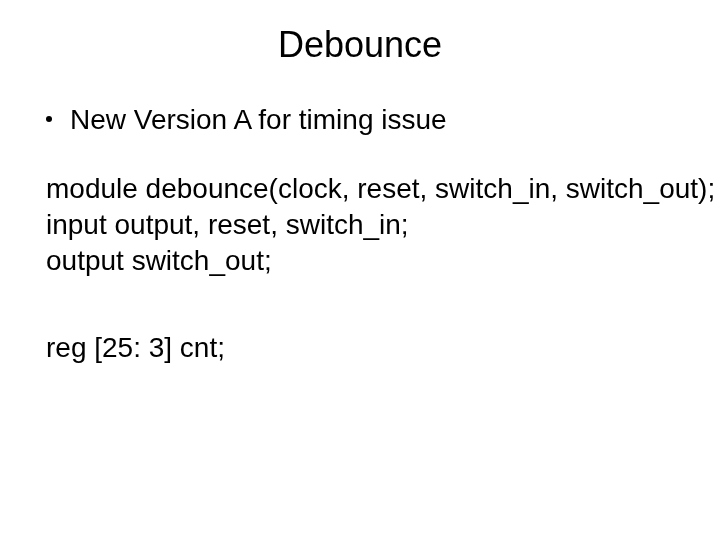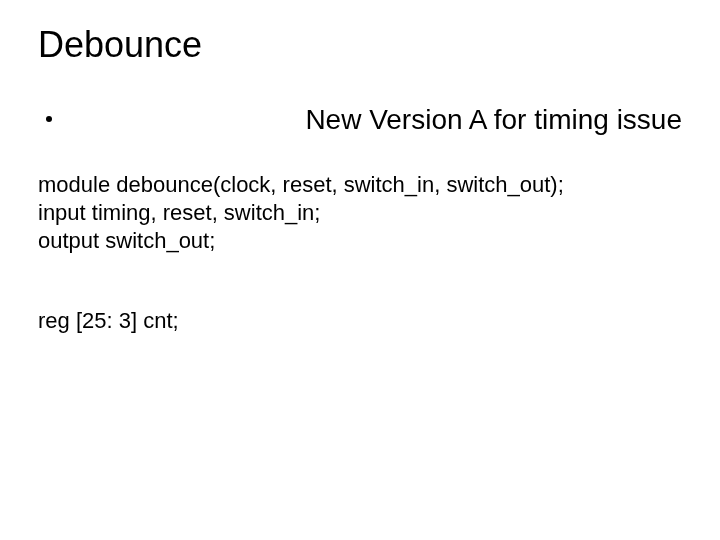--- a/index.html
+++ b/index.html
@@ -1,40 +1,40 @@
 <!DOCTYPE html>
 <html><head>
   <meta charset="utf-8">
   <style>
     * { margin:0; padding:0; box-sizing:border-box; }
     html, body { width:720px; height:540px; background:#fff; font-family:Arial, Helvetica, sans-serif; color:#000; }
     .slide { width:720px; height:540px; padding:18px 38px 30px 38px; position:relative; }
-    .title { font-size:36px; font-weight:400; text-align:left; margin-top:6px; margin-bottom:36px; letter-spacing:0; }
+    .title { font-size:36px; font-weight:400; text-align:center; margin-top:6px; margin-bottom:36px; letter-spacing:0; }
     .bullet-block { margin-left:8px; margin-bottom:34px; }
-    .bullet-row { display:flex; align-items:flex-start;justify-content:space-between; }
+    .bullet-row { display:flex; align-items:flex-start; }
     .dot { width:6px; height:6px; background:#000; border-radius:50%; margin-top:14px; margin-right:18px; flex-shrink:0; }
     .bullet-text { font-size:28px; line-height:1.25; }
-    .code-block { margin-left:0; font-size:22px; line-height:1.28; }
+    .code-block { margin-left:8px; font-size:28px; line-height:1.28; }
     .code-line { white-space:pre; }
     .gap { height:26px; }
   </style>
 </head>
 <body>
 
 <div class="slide">
   <h1 class="title">Debounce</h1>
 
   <div class="bullet-block">
     <div class="bullet-row">
       <span class="dot"></span>
       <span class="bullet-text">New Version A for timing issue</span>
     </div>
   </div>
 
   <div class="code-block">
     <div class="code-line">module debounce(clock, reset, switch_in, switch_out);</div>
-    <div class="code-line">input timing, reset, switch_in;</div>
+    <div class="code-line">input output, reset, switch_in;</div>
     <div class="code-line">output switch_out;</div>
     <div class="gap"></div>
     <div class="gap"></div>
     <div class="code-line">reg [25: 3] cnt;</div>
   </div>
 </div>
 
 </body></html>

